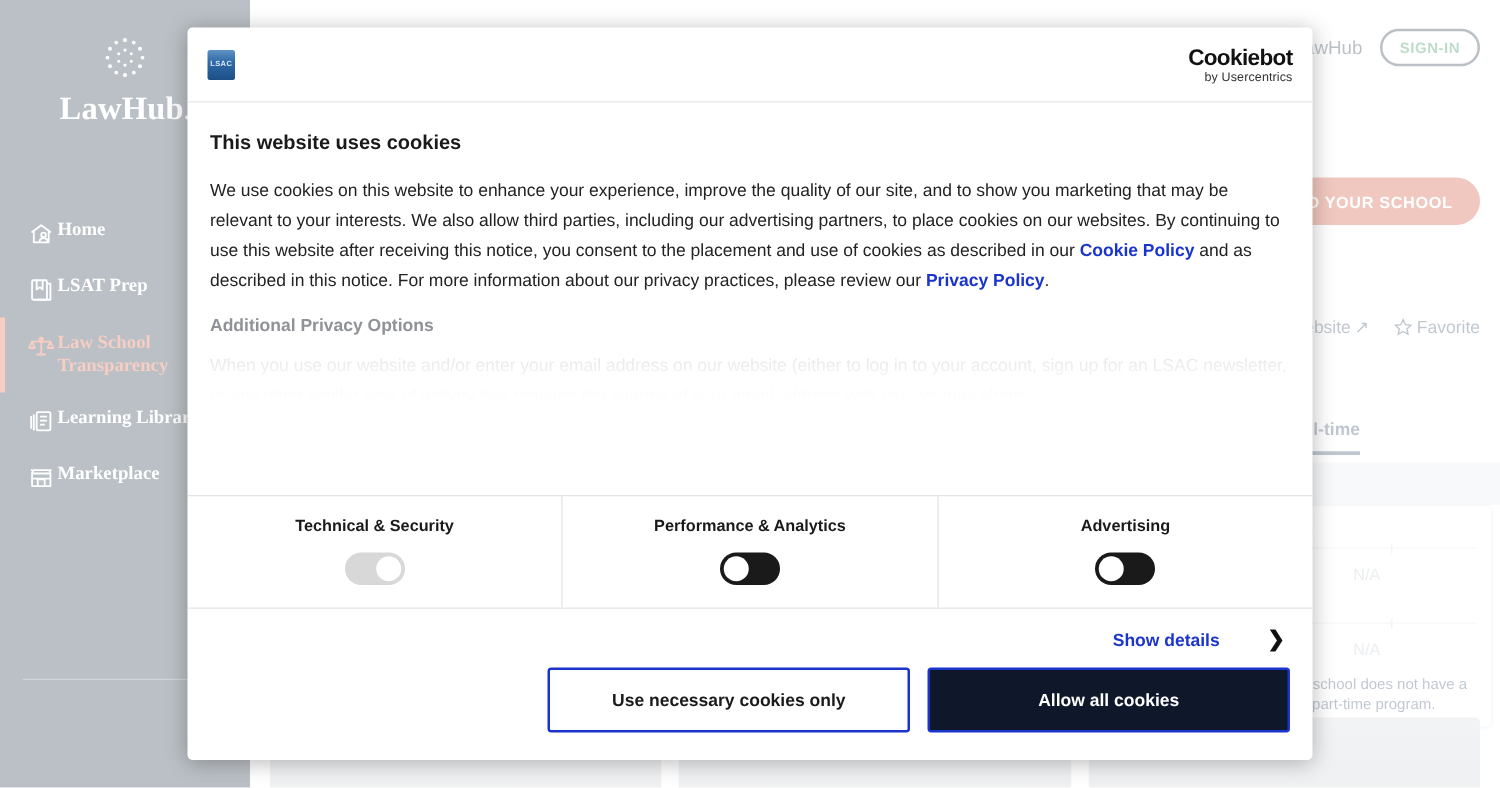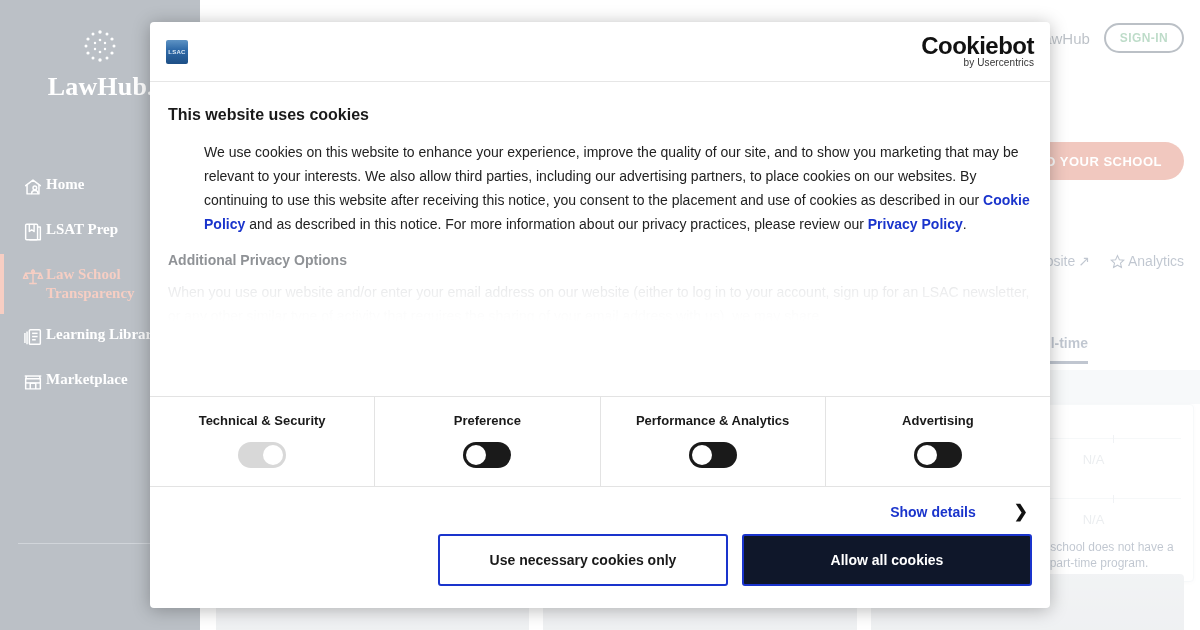--- a/index.html
+++ b/index.html
@@ -151,32 +151,32 @@
     width: 22px; height: 24px;
     background: linear-gradient(180deg,#5e93c4 0%,#2f6aa8 40%,#1d4f86 100%);
     border-radius: 2px;
     position: relative;
     display:flex; align-items:center; justify-content:center;
   }
   .lsac-logo span {
     font-size: 6px; font-weight: 700; color: #dce9f5; letter-spacing: .3px;
   }
   .cb-logo { display:flex; flex-direction: column; align-items: flex-end; }
-  .cb-name { font-size: 24px; font-weight: 700; color: #111; letter-spacing: -.5px; line-height: 20px; }
+  .cb-name { font-size: 18px; font-weight: 700; color: #111; letter-spacing: -.5px; line-height: 20px; }
   .cb-sub { font-size: 10px; color: #333; letter-spacing: .1px; margin-top: 1px; }
 
   .cd-body {
     flex: 1 1 auto;
     padding: 24px 18px 0 18px;
     position: relative;
     overflow: hidden;
   }
   .cd-title { font-size: 16px; font-weight: 700; color: #1a1a1a; margin-bottom: 16px; }
   .cd-para {
-    font-size: 14px; color: #222; line-height: 24px; margin-bottom: 16px; margin-left: 36px;
+    font-size: 14px; color: #222; line-height: 24px; margin-bottom: 16px;
   }
   .cd-link { color: #1a34cc; font-weight: 700; text-decoration: none; cursor: pointer; }
   .cd-subtitle { font-size: 14px; font-weight: 700; color: #8f9296; margin-bottom: 12px; }
   .cd-para-fade {
     font-size: 14px; line-height: 24px; color: #c9cbce;
     -webkit-mask-image: linear-gradient(180deg, rgba(0,0,0,.55) 0%, rgba(0,0,0,.12) 55%, rgba(0,0,0,0) 85%);
             mask-image: linear-gradient(180deg, rgba(0,0,0,.55) 0%, rgba(0,0,0,.12) 55%, rgba(0,0,0,0) 85%);
     max-height: 52px; overflow: hidden;
   }
 
@@ -249,21 +249,21 @@
 
     <div class="meta-row">
       <span class="meta-link">
         <span>Website</span>
         <span>↗</span>
       </span>
       <span class="fav-link">
         <svg viewBox="0 0 24 24" fill="none" stroke="#1d3557" stroke-width="1.7">
           <polygon points="12,2.6 15,9.2 22,9.9 16.8,14.6 18.3,21.4 12,17.9 5.7,21.4 7.2,14.6 2,9.9 9,9.2"></polygon>
         </svg>
-        <span>Analytics</span>
+        <span>Favorite</span>
       </span>
     </div>
 
     <div class="tab-row">
       <span class="tab">Full-time</span>
     </div>
 
     <div class="stats-card">
       <div class="stat-label">LSAT</div>
       <div class="stat-scale">
@@ -419,26 +419,20 @@
 
     <div class="cd-toggles">
 
       <div class="tg-cell">
         <div class="tg-label">Technical &amp; Security</div>
         <div class="switch locked">
             <i></i>
           </div>
       </div>
 
-      <div class="tg-cell">
-        <div class="tg-label">Preference</div>
-        <div class="switch">
-            <i></i>
-          </div>
-      </div>
 
       <div class="tg-cell">
         <div class="tg-label">Performance &amp; Analytics</div>
         <div class="switch">
             <i></i>
           </div>
       </div>
 
       <div class="tg-cell">
         <div class="tg-label">Advertising</div>

